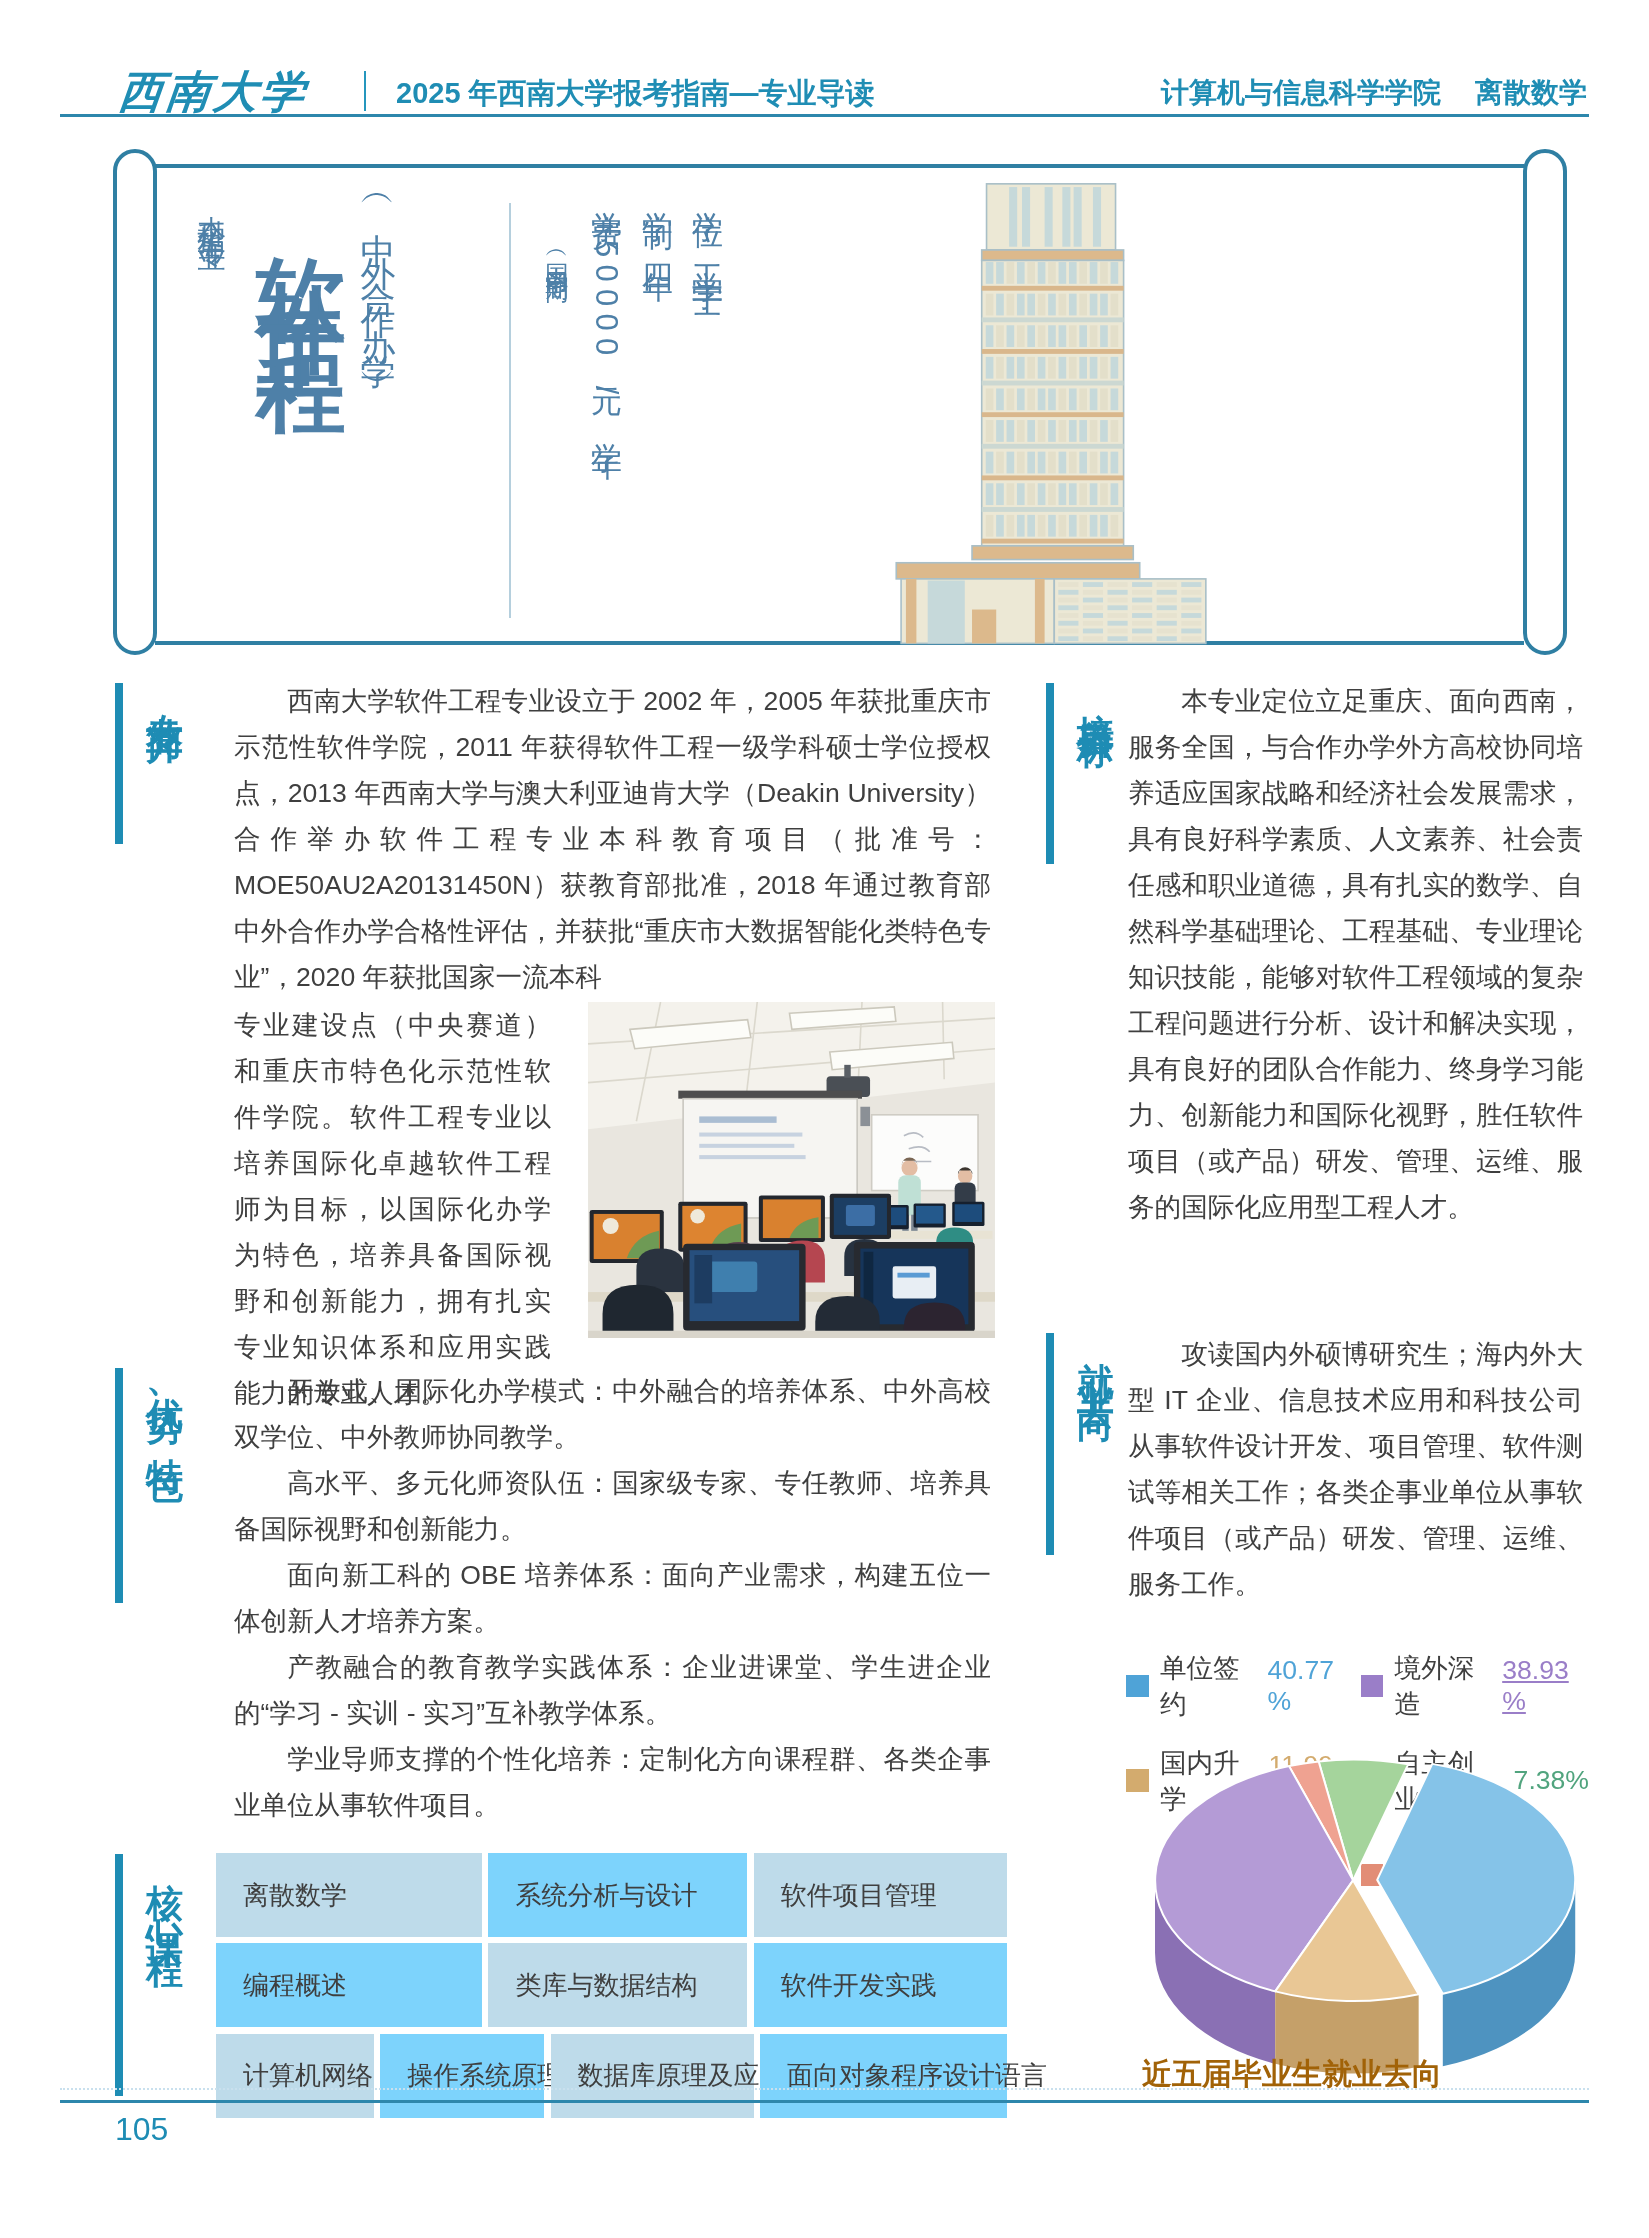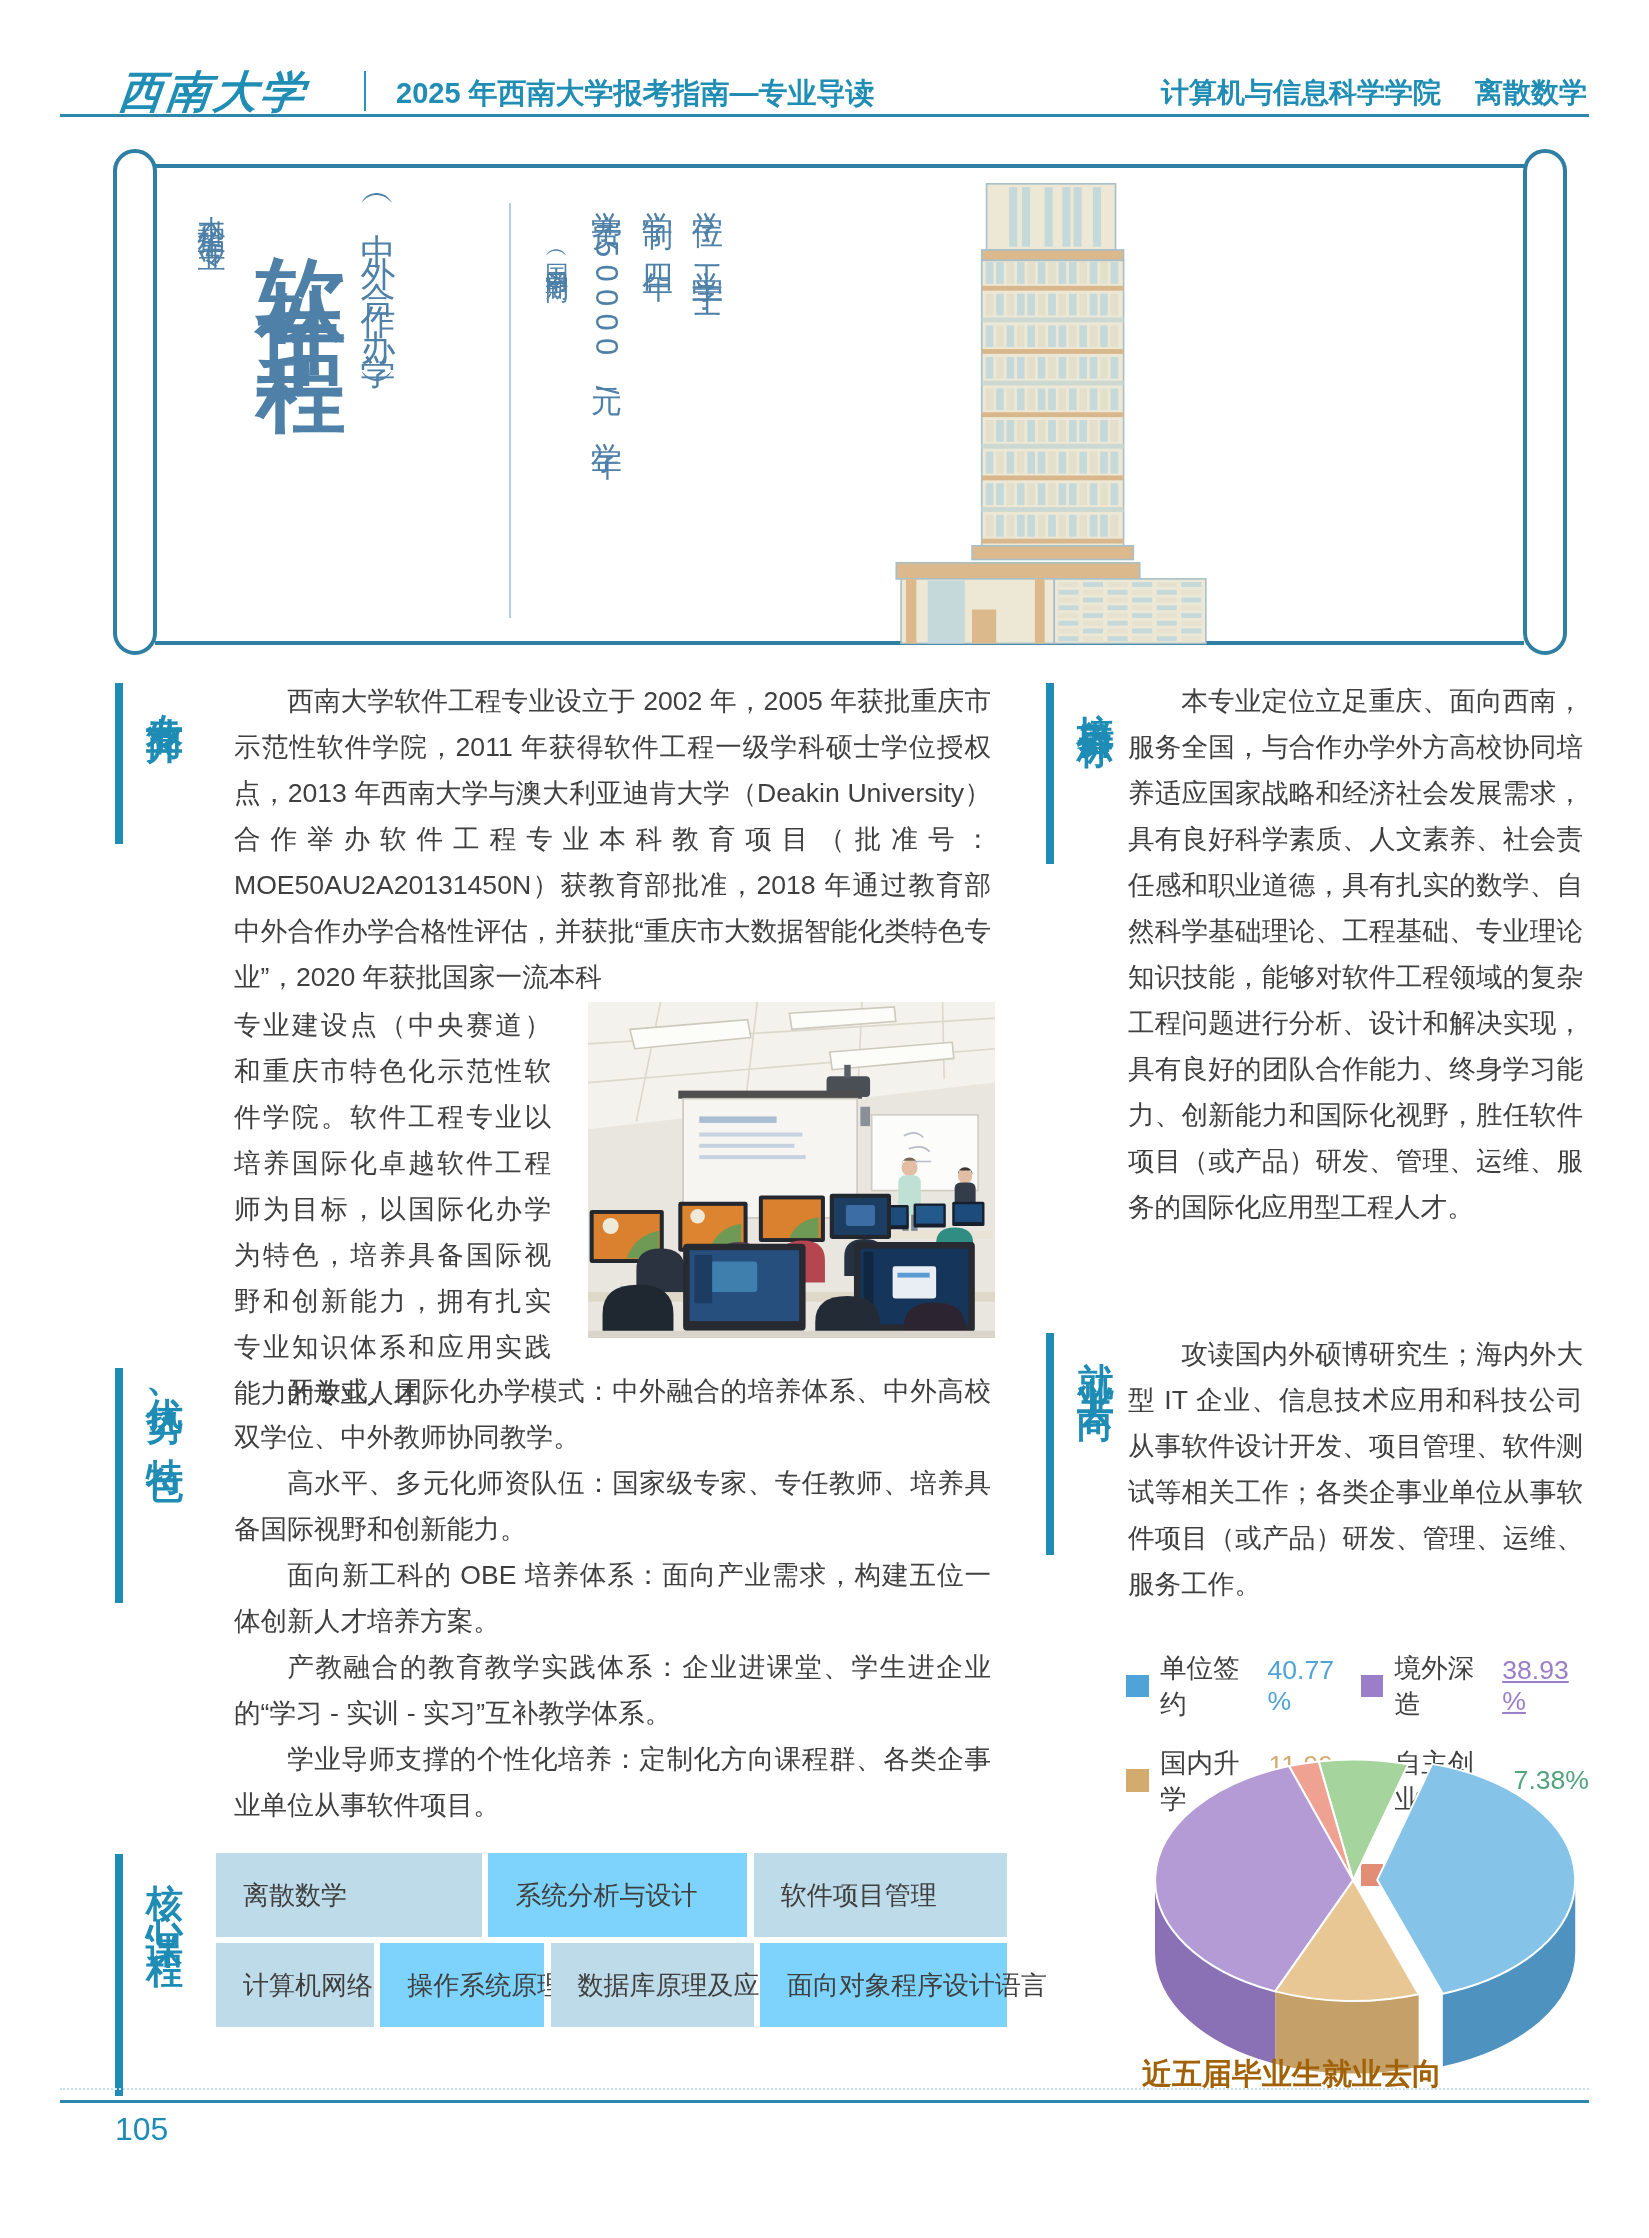--- a/index.html
+++ b/index.html
@@ -413,20 +413,25 @@
     <div class="sec-bar"></div>
     <div class="sec-text" style="letter-spacing:24px;">核心课程</div>
   </div>
   <div class="grid" id="courses-grid">
       <div class="grow">
         <div class="cell blue" style="width: 266px;">离散数学</div>
         <div class="cell tan" style="width: 259px;">系统分析与设计</div>
         <div class="cell blue" style="width: 253px;">软件项目管理</div>
       </div>
       <div class="grow">
+        <div class="cell tan" style="width: 266px;">编程概述</div>
+        <div class="cell blue" style="width: 259px;">类库与数据结构</div>
+        <div class="cell tan" style="width: 253px;">软件开发实践</div>
+      </div>
+      <div class="grow">
         <div class="cell blue" style="width: 158px;">计算机网络</div>
         <div class="cell tan" style="width: 164px;">操作系统原理</div>
         <div class="cell blue" style="width: 203px;">数据库原理及应用</div>
         <div class="cell tan" style="width: 247px;">面向对象程序设计语言</div>
       </div>
     </div>
 
   <div class="sec" style="left:1046px;top:683px;height:181px;">
     <div class="sec-bar"></div>
     <div class="sec-text" style="letter-spacing:6.4px;">培养目标</div>

